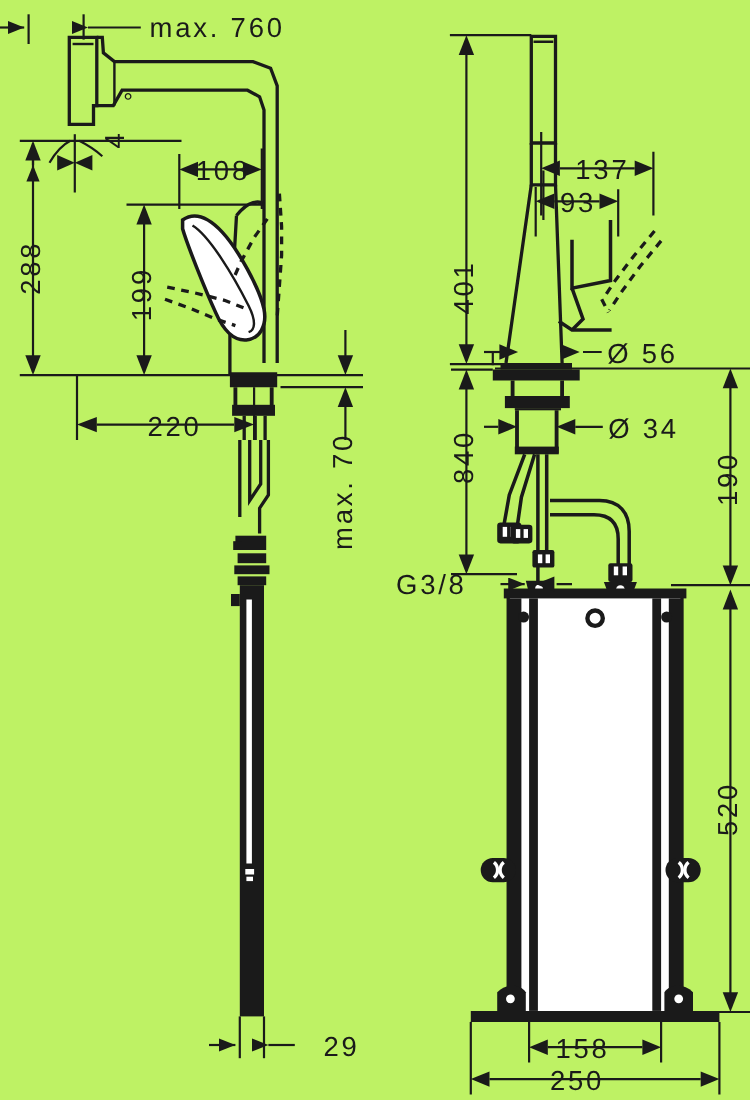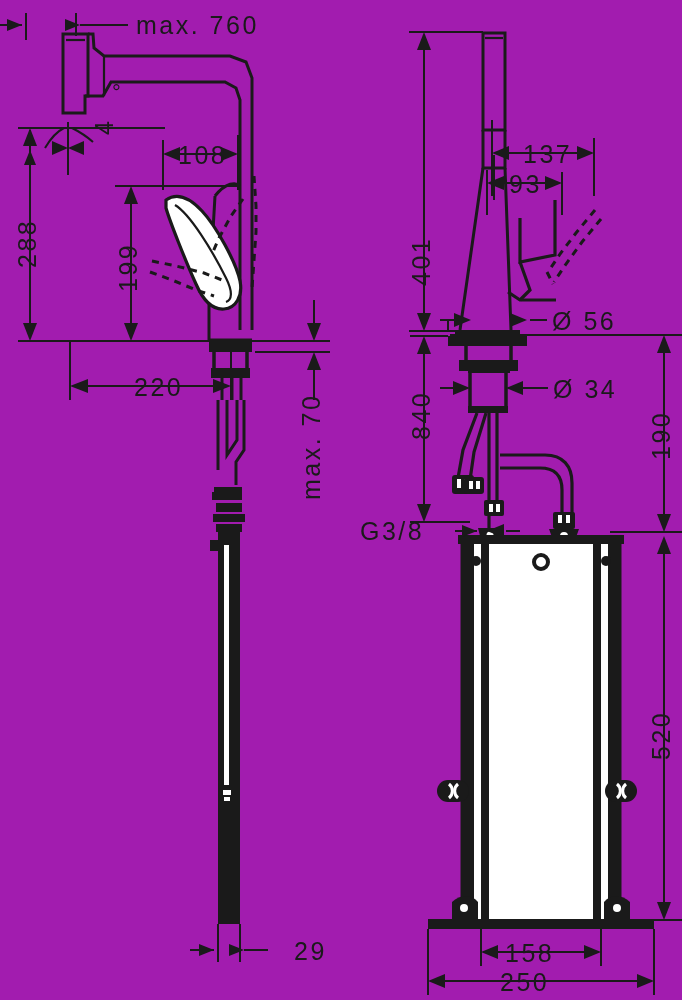--- a/index.html
+++ b/index.html
@@ -1,17 +1,17 @@
 <!DOCTYPE html>
 <html><head>
 <meta charset="utf-8">
 <style>
   html,body{margin:0;padding:0;background:#ffffff;}
   body{width:682px;height:1000px;overflow:hidden;font-family:"Liberation Sans",sans-serif;}
-  #sheet{position:relative;width:682px;height:1000px;background:#a21caf;}
+  #sheet{position:relative;width:682px;height:1000px;background:#bef264;}
   svg{display:block;}
   .dimtext{font-family:"Liberation Sans",sans-serif;font-size:25px;fill:#1a1a1a;letter-spacing:2.5px;}
   .dimtext-sm{font-family:"Liberation Sans",sans-serif;font-size:22px;fill:#1a1a1a;letter-spacing:2px;}
 </style>
 </head>
 <body>
 
 <div id="sheet">
 <svg width="682" height="1000" viewBox="0 0 682 1000">
 

